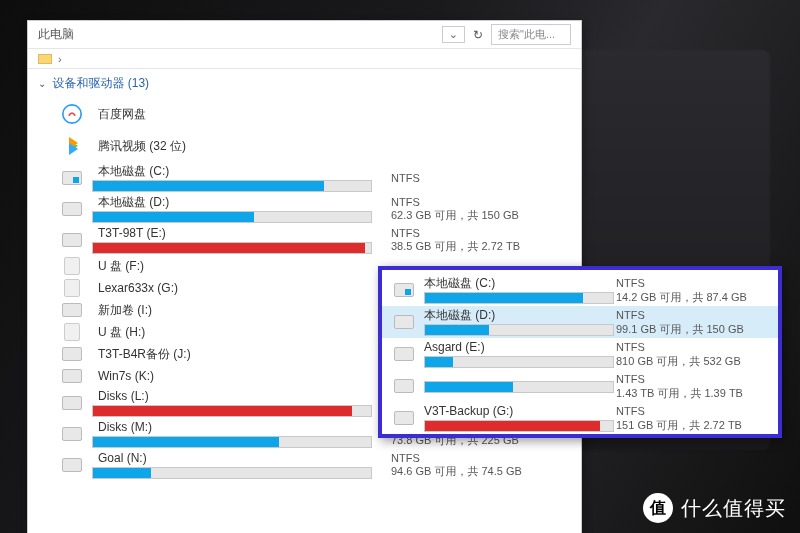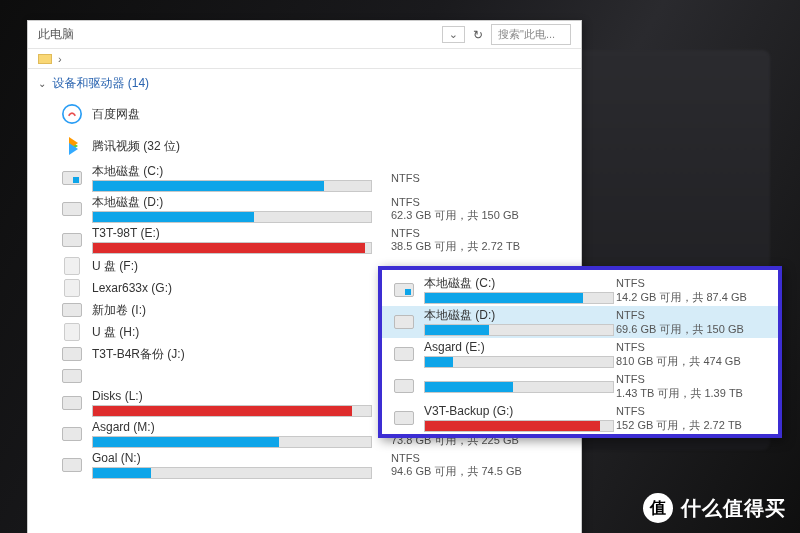--- a/index.html
+++ b/index.html
@@ -24,21 +24,21 @@
 .icon-box { width: 20px; height: 20px; flex: none; display: flex; align-items: center; justify-content: center; }
 .drive-icon { width: 20px; height: 14px; background: #e8e8e8; border: 1px solid #bbb; border-radius: 2px; position: relative; }
 .drive-icon.win::before { content: ""; position: absolute; right: 2px; bottom: 1px; width: 6px; height: 6px; background: #0ea5e9; }
 .usb-icon { width: 16px; height: 18px; background: #f0f0f0; border: 1px solid #ccc; border-radius: 2px; }
 .baidu-icon { width: 20px; height: 20px; border-radius: 50%; display: flex; align-items: center; justify-content: center; }
 .baidu-icon svg { width: 20px; height: 20px; }
 .tencent-icon { width: 0; height: 0; border-left: 9px solid #66cc33; border-top: 6px solid transparent; border-bottom: 6px solid transparent; position: relative; margin-left: 3px; }
 .tencent-icon::before { content: ""; position: absolute; left: -9px; top: -9px; width: 0; height: 0; border-left: 9px solid #ff9900; border-top: 6px solid transparent; border-bottom: 6px solid transparent; }
 .tencent-icon::after { content: ""; position: absolute; left: -9px; top: -3px; width: 0; height: 0; border-left: 9px solid #33aaff; border-top: 6px solid transparent; border-bottom: 6px solid transparent; }
 .item-body { flex: 1; min-width: 0; }
-.item-label { font-size: 12px; color: #333; line-height: 16px; }
+.item-label { font-size: 12px; color: #333; line-height: 16px; margin-left: 6px; }
 .bar { height: 12px; background: #e6e6e6; border: 1px solid #c8c8c8; width: 280px; margin-top: 1px; position: relative; }
 .bar-fill { height: 100%; background: #0ea5e9; }
 .bar-fill.red { background: #de2c2c; }
 .item-meta { font-size: 11px; color: #555; line-height: 14px; }
 .meta-col { width: 180px; flex: none; display: flex; flex-direction: column; justify-content: center; }
 .meta-fs { font-size: 11px; color: #555; }
 
 .overlay { position: absolute; left: 378px; top: 266px; width: 404px; height: 172px; background: #fff; border: 4px solid #3c2dd3; box-shadow: 3px 3px 10px rgba(0,0,0,0.4); padding: 4px 0; }
 .o-row { display: flex; align-items: center; padding: 2px 12px; gap: 10px; }
 .o-row.sel { background: #d6ecf8; }
@@ -48,21 +48,21 @@
 .o-label { font-size: 12px; color: #333; line-height: 15px; }
 .o-bar { height: 12px; background: #e6e6e6; border: 1px solid #c8c8c8; width: 190px; margin-top: 1px; }
 .o-fill { height: 100%; background: #0ea5e9; }
 .o-fill.red { background: #de2c2c; }
 .o-meta { width: 150px; flex: none; font-size: 11px; color: #555; }
 .o-fs { line-height: 14px; }
 .o-free { line-height: 14px; }
 
 .wm { position: absolute; right: 14px; bottom: 10px; display: flex; align-items: center; gap: 8px; color: #fff; }
 .wm-badge { width: 30px; height: 30px; border-radius: 50%; background: #fff; color: #000; display: flex; align-items: center; justify-content: center; font-size: 16px; font-weight: bold; }
-.wm-text { font-size: 20px; font-weight: bold; letter-spacing: 1px; }
+.wm-text { font-size: 20px; font-weight: normal; letter-spacing: 1px; }
 </style>
 </head>
 <body>
 
 <div class="bg-photo"></div>
 
 <div class="explorer">
   <div class="toolbar">
     <div class="toolbar-left">此电脑</div>
     <div class="toolbar-right">
@@ -74,21 +74,21 @@
           <span>搜索"此电...</span>
         </div>
     </div>
   </div>
   <div class="breadcrumb-row">
     <span class="folder-sq"></span>
     <span>›</span>
   </div>
   <div class="section-header">
     <span class="chev">⌄</span>
-    <span>设备和驱动器 (14)</span>
+    <span>设备和驱动器 (13)</span>
   </div>
   <div class="content" id="content">
       <div class="item app-item">
         <div class="icon-box">
           <div class="baidu-icon">
             <svg viewBox="0 0 24 24">
               <circle cx="12" cy="12" r="11" fill="none" stroke="#2a9df4" stroke-width="2"></circle>
               <path d="M8 14 Q12 8 16 14" fill="none" stroke="#e94f4f" stroke-width="2"></path>
             </svg>
           </div>
@@ -187,20 +187,23 @@
         </div>
         <div class="item-body">
           <div class="item-label">T3T-B4R备份 (J:)</div>
         </div>
         <div class="meta-col"></div>
       </div>
       <div class="item drive-item">
         <div class="icon-box">
           <div class="drive-icon"></div>
         </div>
+        <div class="item-body">
+          <div class="item-label">Win7s (K:)</div>
+        </div>
         <div class="meta-col"></div>
       </div>
       <div class="item drive-item">
         <div class="icon-box">
           <div class="drive-icon"></div>
         </div>
         <div class="item-body">
           <div class="item-label">Disks (L:)</div>
           <div class="bar">
             <div class="bar-fill red" style="width: 93%;"></div>
@@ -209,21 +212,21 @@
         <div class="meta-col">
           <div class="meta-fs">NTFS</div>
           <div class="item-meta">13.9 GB 可用，共 200 GB</div>
         </div>
       </div>
       <div class="item drive-item">
         <div class="icon-box">
           <div class="drive-icon"></div>
         </div>
         <div class="item-body">
-          <div class="item-label">Asgard (M:)</div>
+          <div class="item-label">Disks (M:)</div>
           <div class="bar">
             <div class="bar-fill" style="width: 67%;"></div>
           </div>
         </div>
         <div class="meta-col">
           <div class="meta-fs">NTFS</div>
           <div class="item-meta">73.8 GB 可用，共 225 GB</div>
         </div>
       </div>
       <div class="item drive-item">
@@ -261,34 +264,34 @@
     <div class="o-row sel">
       <div class="o-icon"></div>
       <div class="o-body">
         <div class="o-label">本地磁盘 (D:)</div>
         <div class="o-bar">
           <div class="o-fill" style="width: 34%;"></div>
         </div>
       </div>
       <div class="o-meta">
         <div class="o-fs">NTFS</div>
-        <div class="o-free">69.6 GB 可用，共 150 GB</div>
+        <div class="o-free">99.1 GB 可用，共 150 GB</div>
       </div>
     </div>
     <div class="o-row">
       <div class="o-icon"></div>
       <div class="o-body">
         <div class="o-label">Asgard (E:)</div>
         <div class="o-bar">
           <div class="o-fill" style="width: 15%;"></div>
         </div>
       </div>
       <div class="o-meta">
         <div class="o-fs">NTFS</div>
-        <div class="o-free">810 GB 可用，共 474 GB</div>
+        <div class="o-free">810 GB 可用，共 532 GB</div>
       </div>
     </div>
     <div class="o-row">
       <div class="o-icon"></div>
       <div class="o-body">
         <div class="o-bar">
           <div class="o-fill" style="width: 47%;"></div>
         </div>
       </div>
       <div class="o-meta">
@@ -299,21 +302,21 @@
     <div class="o-row">
       <div class="o-icon"></div>
       <div class="o-body">
         <div class="o-label">V3T-Backup (G:)</div>
         <div class="o-bar">
           <div class="o-fill red" style="width: 93%;"></div>
         </div>
       </div>
       <div class="o-meta">
         <div class="o-fs">NTFS</div>
-        <div class="o-free">152 GB 可用，共 2.72 TB</div>
+        <div class="o-free">151 GB 可用，共 2.72 TB</div>
       </div>
     </div>
   </div>
 
 <div class="wm">
   <div class="wm-badge">值</div>
   <div class="wm-text">什么值得买</div>
 </div>
 
 </body></html>

